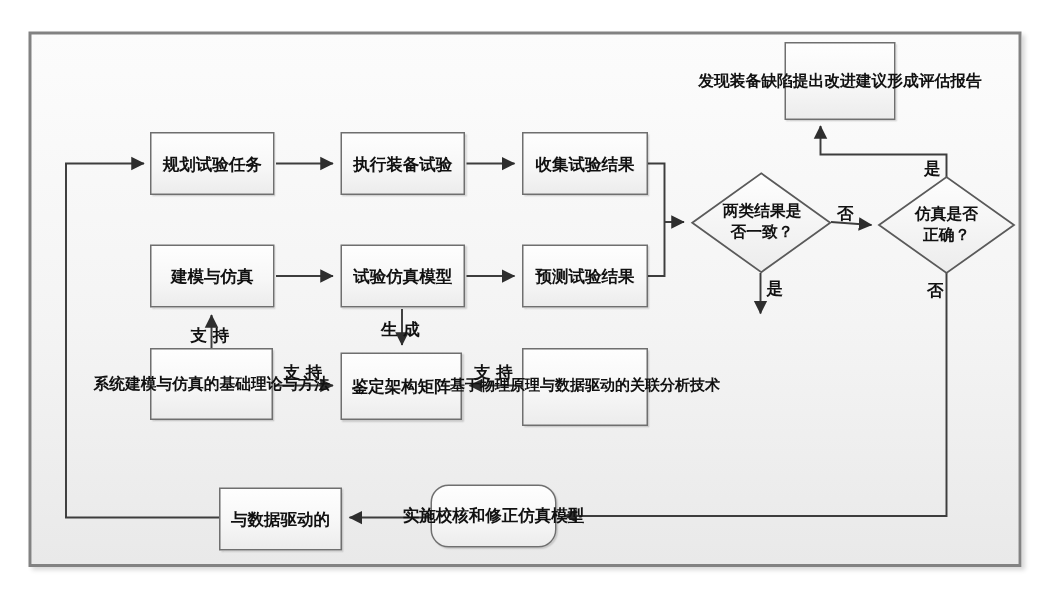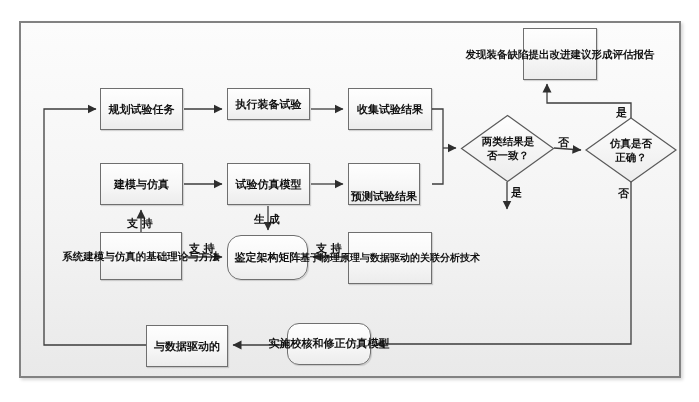--- a/index.html
+++ b/index.html
@@ -13,28 +13,28 @@
         background:linear-gradient(180deg,#fefefe 0%,#f7f7f7 55%,#ececec 100%);
         box-shadow:1px 1px 1px rgba(0,0,0,0.15);
         display:flex;flex-direction:row;align-items:center;justify-content:center;
         text-align:center;font-size:11px;font-weight:bold;color:#111;line-height:15px;}
   .pbox .ln{white-space:nowrap;}
   .dlab{position:absolute;z-index:3;text-align:center;font-size:10.5px;font-weight:bold;
         color:#111;line-height:14px;}
   .elb{position:absolute;z-index:3;font-size:11px;font-weight:bold;color:#111;white-space:pre;}
   
   .b1{left:100px;top:88px;width:83px;height:42px;}
-  .b2{left:227px;top:88px;width:83px;height:32px;}
+  .b2{left:227px;top:88px;width:83px;height:42px;}
   .b3{left:348px;top:88px;width:84px;height:42px;}
   .b4{left:100px;top:163px;width:83px;height:42px;}
   .b5{left:227px;top:163px;width:83px;height:42px;}
-  .b6{left:348px;top:163px;width:72px;height:42px;align-items:flex-end;}
+  .b6{left:348px;top:163px;width:84px;height:42px;}
   .b7{left:523px;top:28px;width:74px;height:52px;font-size:10.5px;line-height:16px;}
   .b8{left:100px;top:232px;width:82px;height:48px;font-size:10.5px;line-height:15px;}
-  .b9{left:227px;top:235px;width:81px;height:45px;border-radius:14px;}
+  .b9{left:227px;top:235px;width:81px;height:45px;}
   .b10{left:348px;top:232px;width:84px;height:52px;font-size:10px;line-height:16px;}
   .b11{left:467px;top:213px;width:81px;height:47px;font-size:10.5px;line-height:15px;}
   .b12{left:146px;top:325px;width:82px;height:42px;}
   .b13{left:287px;top:323px;width:84px;height:42px;line-height:16px;border-radius:12px;}
   .dl1{left:462px;top:134px;width:92px;}
   .dl2{left:586px;top:136px;width:90px;text-align:center;}
   .support1{left:127px;top:216px;}
   .generate{left:254px;top:212px;}
   .support2{left:189px;top:241px;}
   .support3{left:316px;top:241px;}

